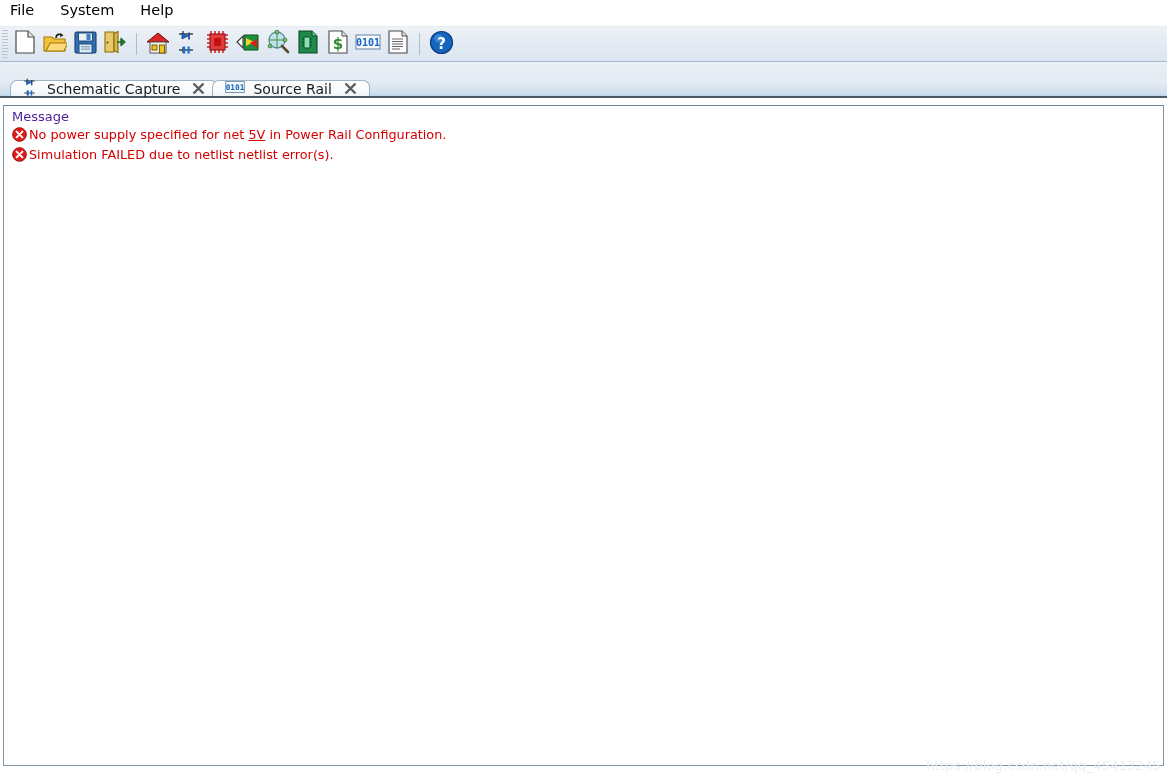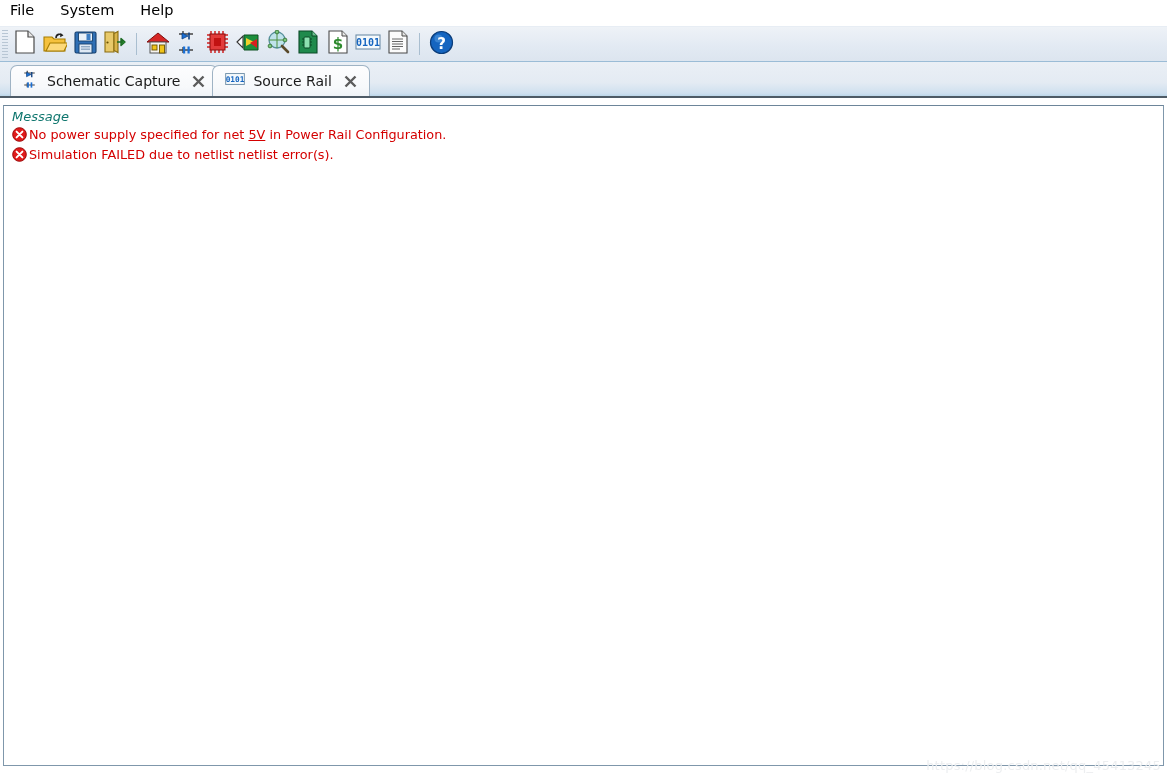--- a/index.html
+++ b/index.html
@@ -77,21 +77,21 @@
     height: 36px;
     background: linear-gradient(to bottom, #eaeff5 0%, #e4ebf3 60%, #cfe0ef 92%, #bcd6e9 100%);
     border-bottom: 2px solid #4e5b66;
     display: flex;
     align-items: flex-end;
     padding-left: 10px;
     box-sizing: border-box;
     position: relative;
   }
   .tab {
-    height: 31px;
+    height: 16px;
     display: flex;
     align-items: center;
     padding: 0 10px 0 11px;
     margin-right: -6px;
     box-sizing: border-box;
     border: 1px solid #9fb3c4;
     border-bottom: none;
     border-radius: 7px 7px 0 0;
     position: relative;
     white-space: nowrap;
@@ -143,23 +143,22 @@
   #msg-header {
     height: 21px;
     display: flex;
     align-items: center;
     padding-left: 8px;
     box-sizing: border-box;
     background: #ffffff;
   }
   #msg-header-label {
     font-size: 13px;
-    color: #0f766e;
+    color: #4c1d95;
     font-family: "DejaVu Sans", sans-serif;
-    font-style: italic;
   }
   .msg-row {
     display: flex;
     align-items: flex-start;
     height: 20px;
     padding-left: 8px;
     box-sizing: border-box;
   }
   .msg-icon {
     width: 15px;

